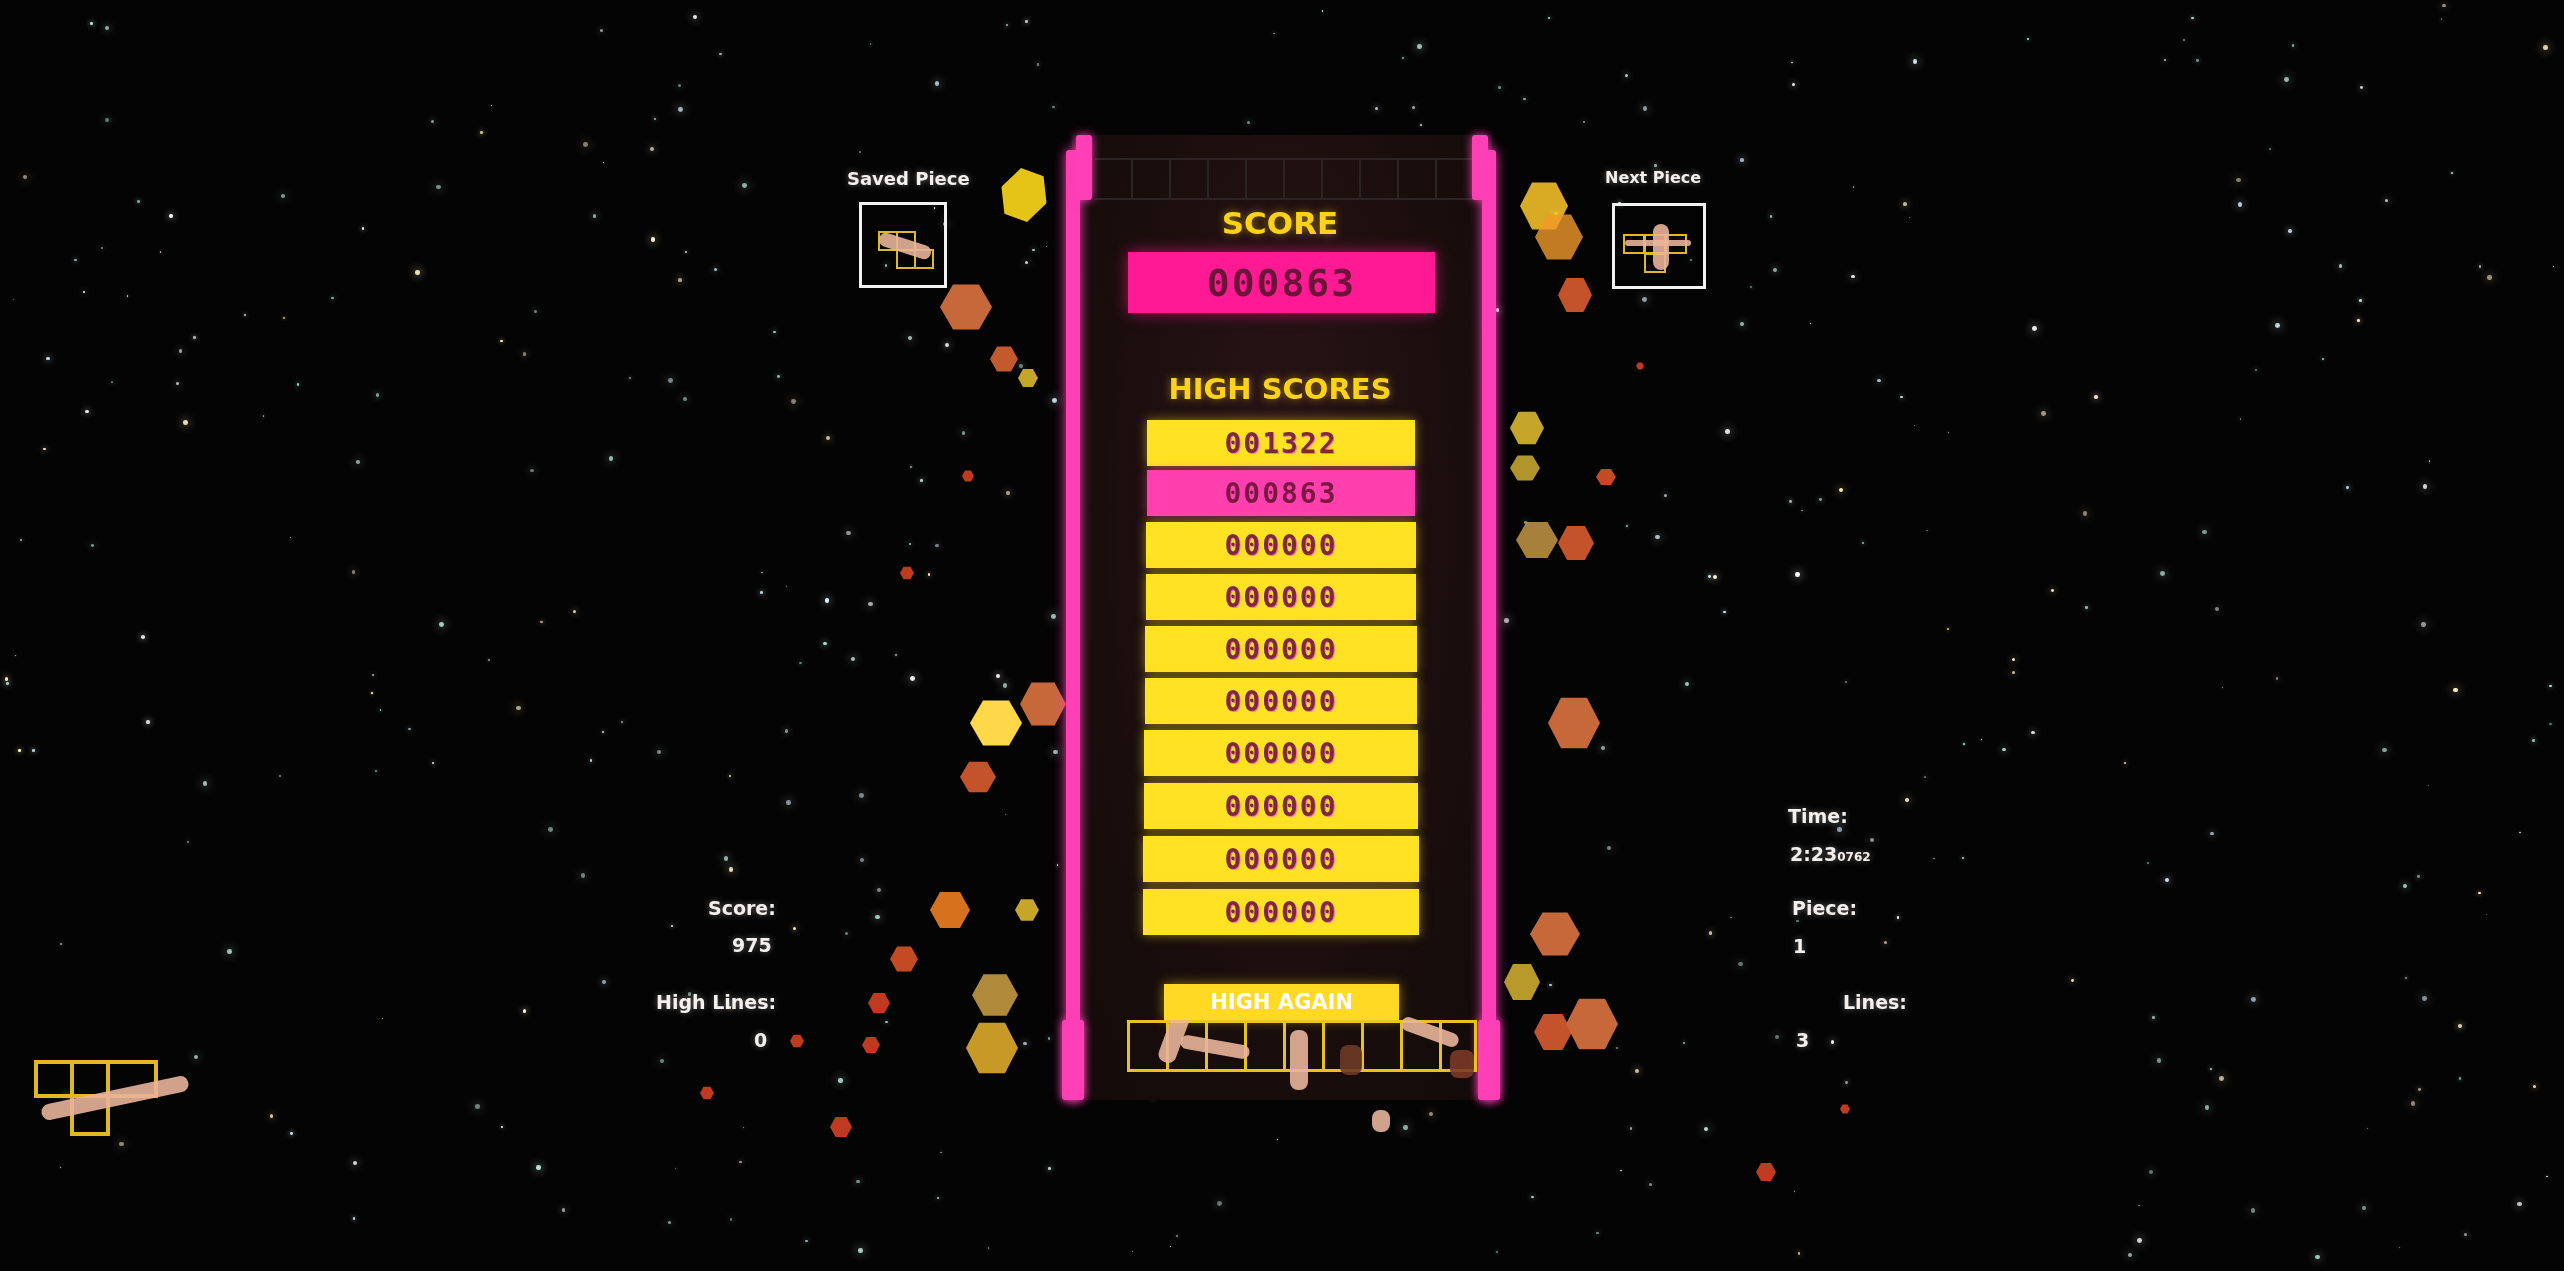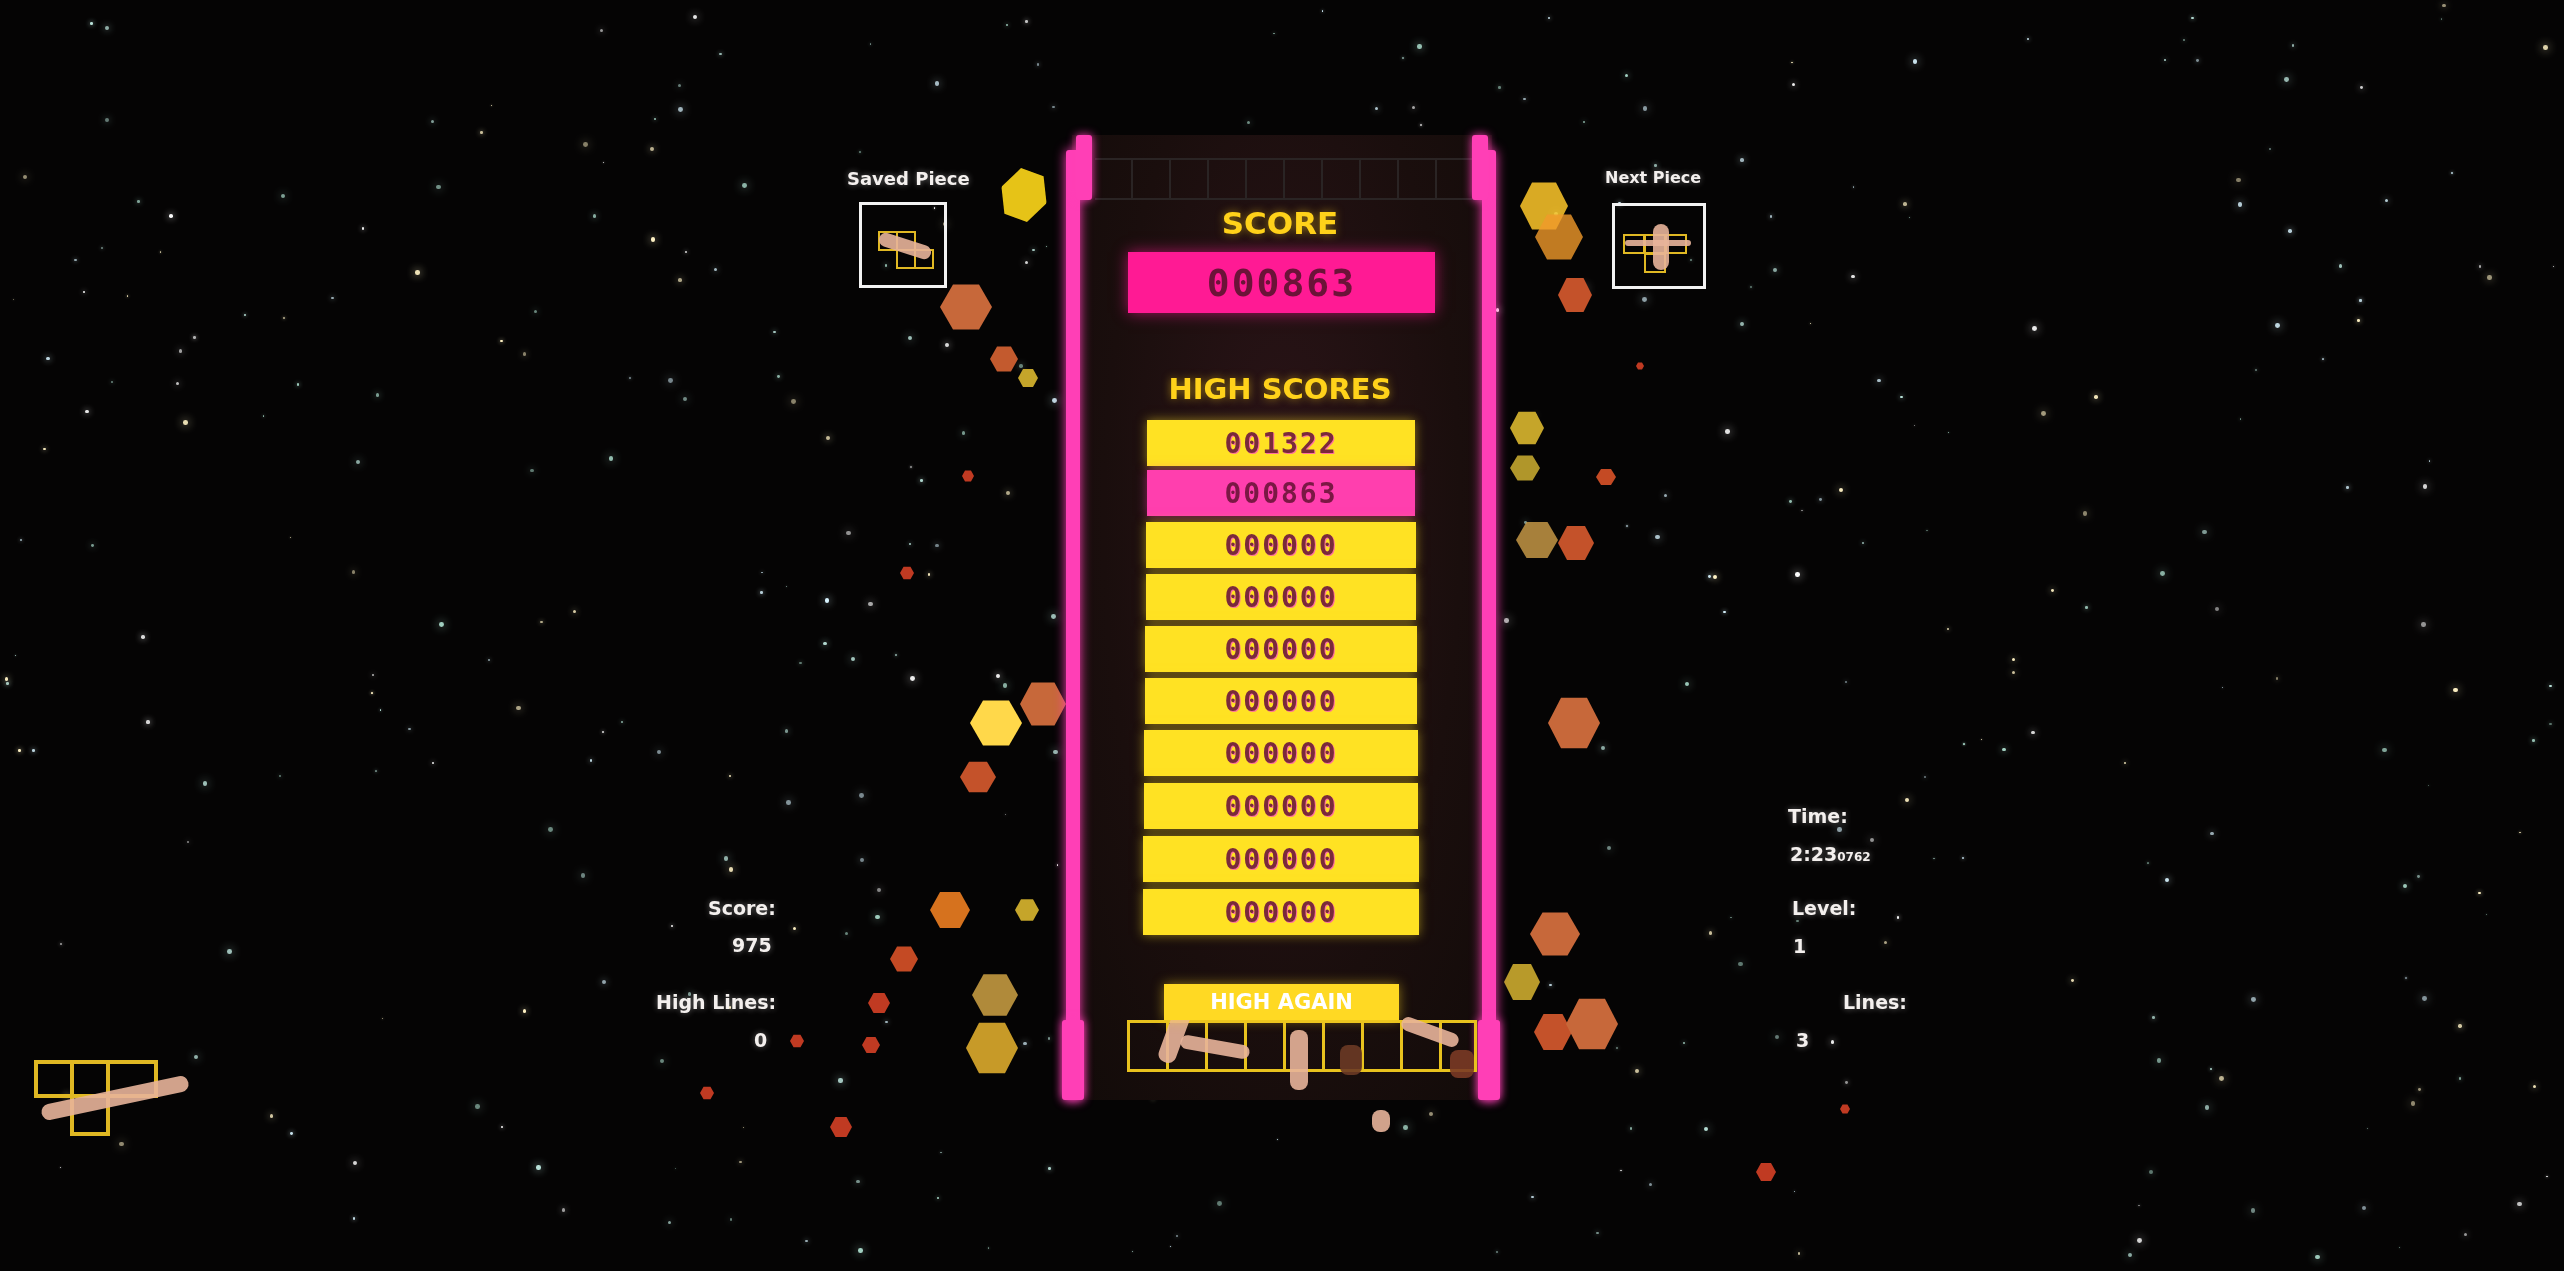--- a/index.html
+++ b/index.html
@@ -630,21 +630,21 @@
 
 <div class="hud-label" style="left:708px;top:897px;">Score:</div>
 <div class="hud-label" style="left:732px;top:934px;">975</div>
 <div class="hud-label" style="left:656px;top:991px;">High Lines:</div>
 <div class="hud-label" style="left:754px;top:1029px;">0</div>
 
 <div class="hud-label" style="left:1788px;top:805px;">Time:</div>
 <div class="hud-label" style="left:1790px;top:843px;">
   <span>2:23</span><span class="hud-small">0762</span>
 </div>
-<div class="hud-label" style="left:1792px;top:897px;">Level:</div>
+<div class="hud-label" style="left:1792px;top:897px;">Piece:</div>
 <div class="hud-label" style="left:1793px;top:935px;">1</div>
 <div class="hud-label" style="left:1795px;top:991px;margin-left:48px;">Lines:</div>
 <div class="hud-label" style="left:1796px;top:1029px;">3</div>
 
 <div>
   <div class="cell" style="left:34px;top:1060px;width:40px;height:38px;border-width:4px;"></div>
   <div class="cell" style="left:70px;top:1060px;width:40px;height:38px;border-width:4px;"></div>
   <div class="cell" style="left:106px;top:1060px;width:52px;height:38px;border-width:4px;"></div>
   <div class="cell" style="left:70px;top:1094px;width:40px;height:42px;border-width:4px;"></div>
   <div class="figure" style="left:40px;top:1090px;width:150px;height:16px;transform:rotate(-12deg);"></div>

